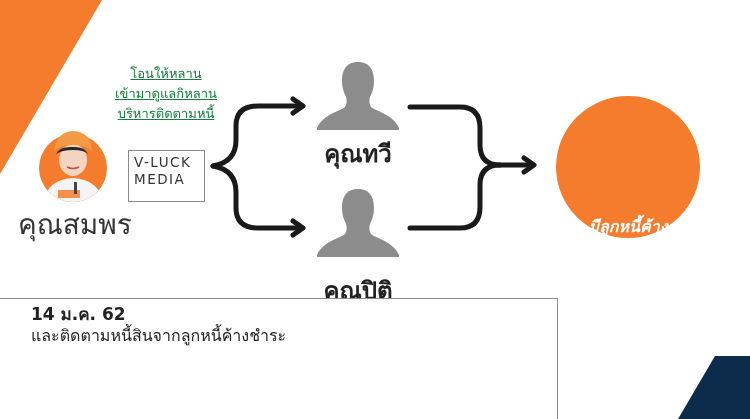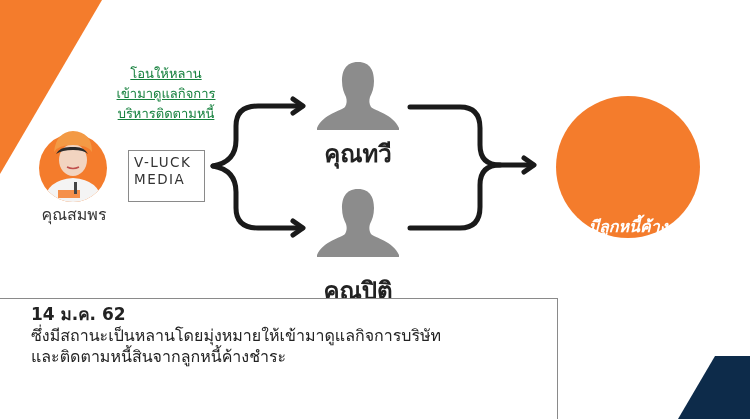--- a/index.html
+++ b/index.html
@@ -23,21 +23,21 @@
       left: 98px; top: 64px; width: 136px;
       text-align: center; color: #15803d;
       font-size: 13px; line-height: 20px; text-decoration: underline;
     }
     .caption div { white-space: nowrap; }
     #avatar {
       left: 36px; top: 128px; width: 74px; height: 74px;
     }
     #avatar-name {
       left: 18px; top: 202px; width: 112px; text-align: center;
-      font-size: 16px; color: #333; white-space: nowrap;
+      font-size: 28px; color: #333; white-space: nowrap;
     }
     #vluck-box {
       left: 128px; top: 150px; width: 77px; height: 52px;
       border: 1px solid #8a8a8a; box-sizing: border-box;
       font-size: 13.5px; letter-spacing: 1.5px; line-height: 17px;
       color: #333; padding: 3px 0 0 5px;
     }
     .person-label {
       width: 110px; text-align: center;
       font-size: 24px; font-weight: bold; color: #222;
@@ -61,21 +61,21 @@
     svg { display: block; }
   </style>
 </head>
 <body>
 
 <div id="orange-tri" class="abs"></div>
 <div id="navy-shape" class="abs"></div>
 
 <div class="abs caption">
   <div>โอนให้หลาน</div>
-  <div>เข้ามาดูแลกิจการ</div>
+  <div>เข้ามาดูแลกิหลาน</div>
   <div>บริหารติดตามหนี้</div>
 </div>
 
 <div id="avatar" class="abs">
   <svg width="74" height="74" viewBox="0 0 74 74">
     <defs>
       <clipPath id="avclip">
           <circle cx="37" cy="40" r="34"></circle>
         </clipPath>
     </defs>
@@ -126,15 +126,14 @@
   </svg>
 </div>
 <div class="abs person-label" style="left:303px;top:271px;">คุณปิติ</div>
 
 <div id="circle" class="abs">
   <div>มีลูกหนี้ค้าง</div>
 </div>
 
 <div id="info-box" class="abs">
   <div id="info-date">14 ม.ค. 62</div>
-  <div class="info-line">ซึ่งมีสถานะเป็นหลานโดยมุ่งหมายให้เข้ามาดูแลกิจการบริษัท</div>
   <div class="info-line">และติดตามหนี้สินจากลูกหนี้ค้างชำระ</div>
 </div>
 
 </body></html>

